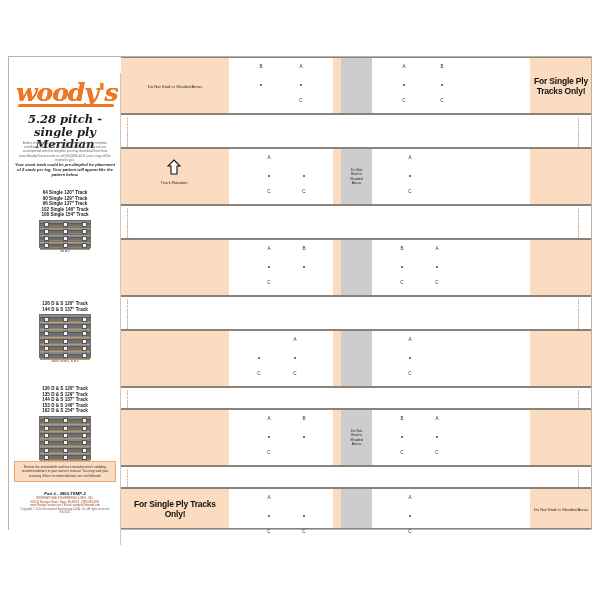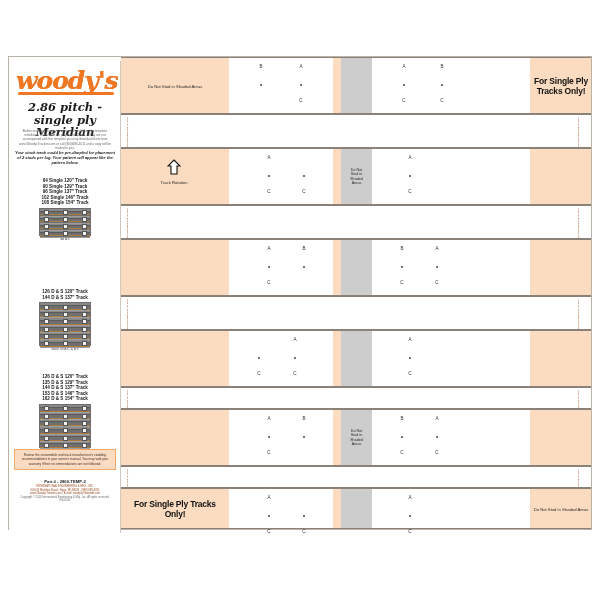--- a/index.html
+++ b/index.html
@@ -3,21 +3,21 @@
 <meta charset="utf-8">
 <style>
   html,body{margin:0;padding:0;background:#ffffff;}
   body{width:600px;height:600px;overflow:hidden;
        font-family:"Liberation Sans",sans-serif;color:#231f20;}
 
   #sheet{position:absolute;left:8px;top:56px;width:584px;height:474px;
          background:#ffffff;border:1px solid #b9b2a8;box-sizing:border-box;}
 
   
-  #leftpanel{position:absolute;left:0;top:4px;width:112px;height:472px;
+  #leftpanel{position:absolute;left:0;top:16px;width:112px;height:472px;
              background:#ffffff;border-right:1px solid #cfc8be;box-sizing:border-box;
              overflow:hidden;}
   .logo{position:absolute;left:7px;top:5px;width:98px;height:30px;}
   .logo-text{font-family:"DejaVu Serif",serif;font-style:italic;font-weight:700;
              font-size:25px;color:#ef7622;letter-spacing:-1px;
              transform:scaleY(1.12);transform-origin:left top;
              text-shadow:0 0 0 #ef7622;}
   .logo-rule{position:absolute;left:2px;top:26px;width:96px;height:3px;
              background:#ef7622;border-radius:2px;}
 
@@ -92,21 +92,21 @@
 <div id="sheet">
 
   <div id="leftpanel">
 
     <div class="logo">
       <span class="logo-text">woody's</span>
       <div class="logo-rule"></div>
     </div>
 
     <div class="title">
-      <div>2.86 pitch - single ply</div>
+      <div>5.28 pitch - single ply</div>
       <div>Meridian</div>
     </div>
 
     <div class="blurb">Before installing studs, you must read and follow the template installation instructions for proper installation. If they are not accompanied with this template you may download them from www.WoodysTraction.com or call (800)686-4011 and a copy will be mailed to you.</div>
 
     <div class="dimple">Your stock track could be pre-dimpled for placement of 2 studs per lug. Your pattern will appear like the pattern below.</div>
 
     <div class="grp" style="top:117px;">
       <div class="lines">
         <div>64 Single 120" Track</div>

